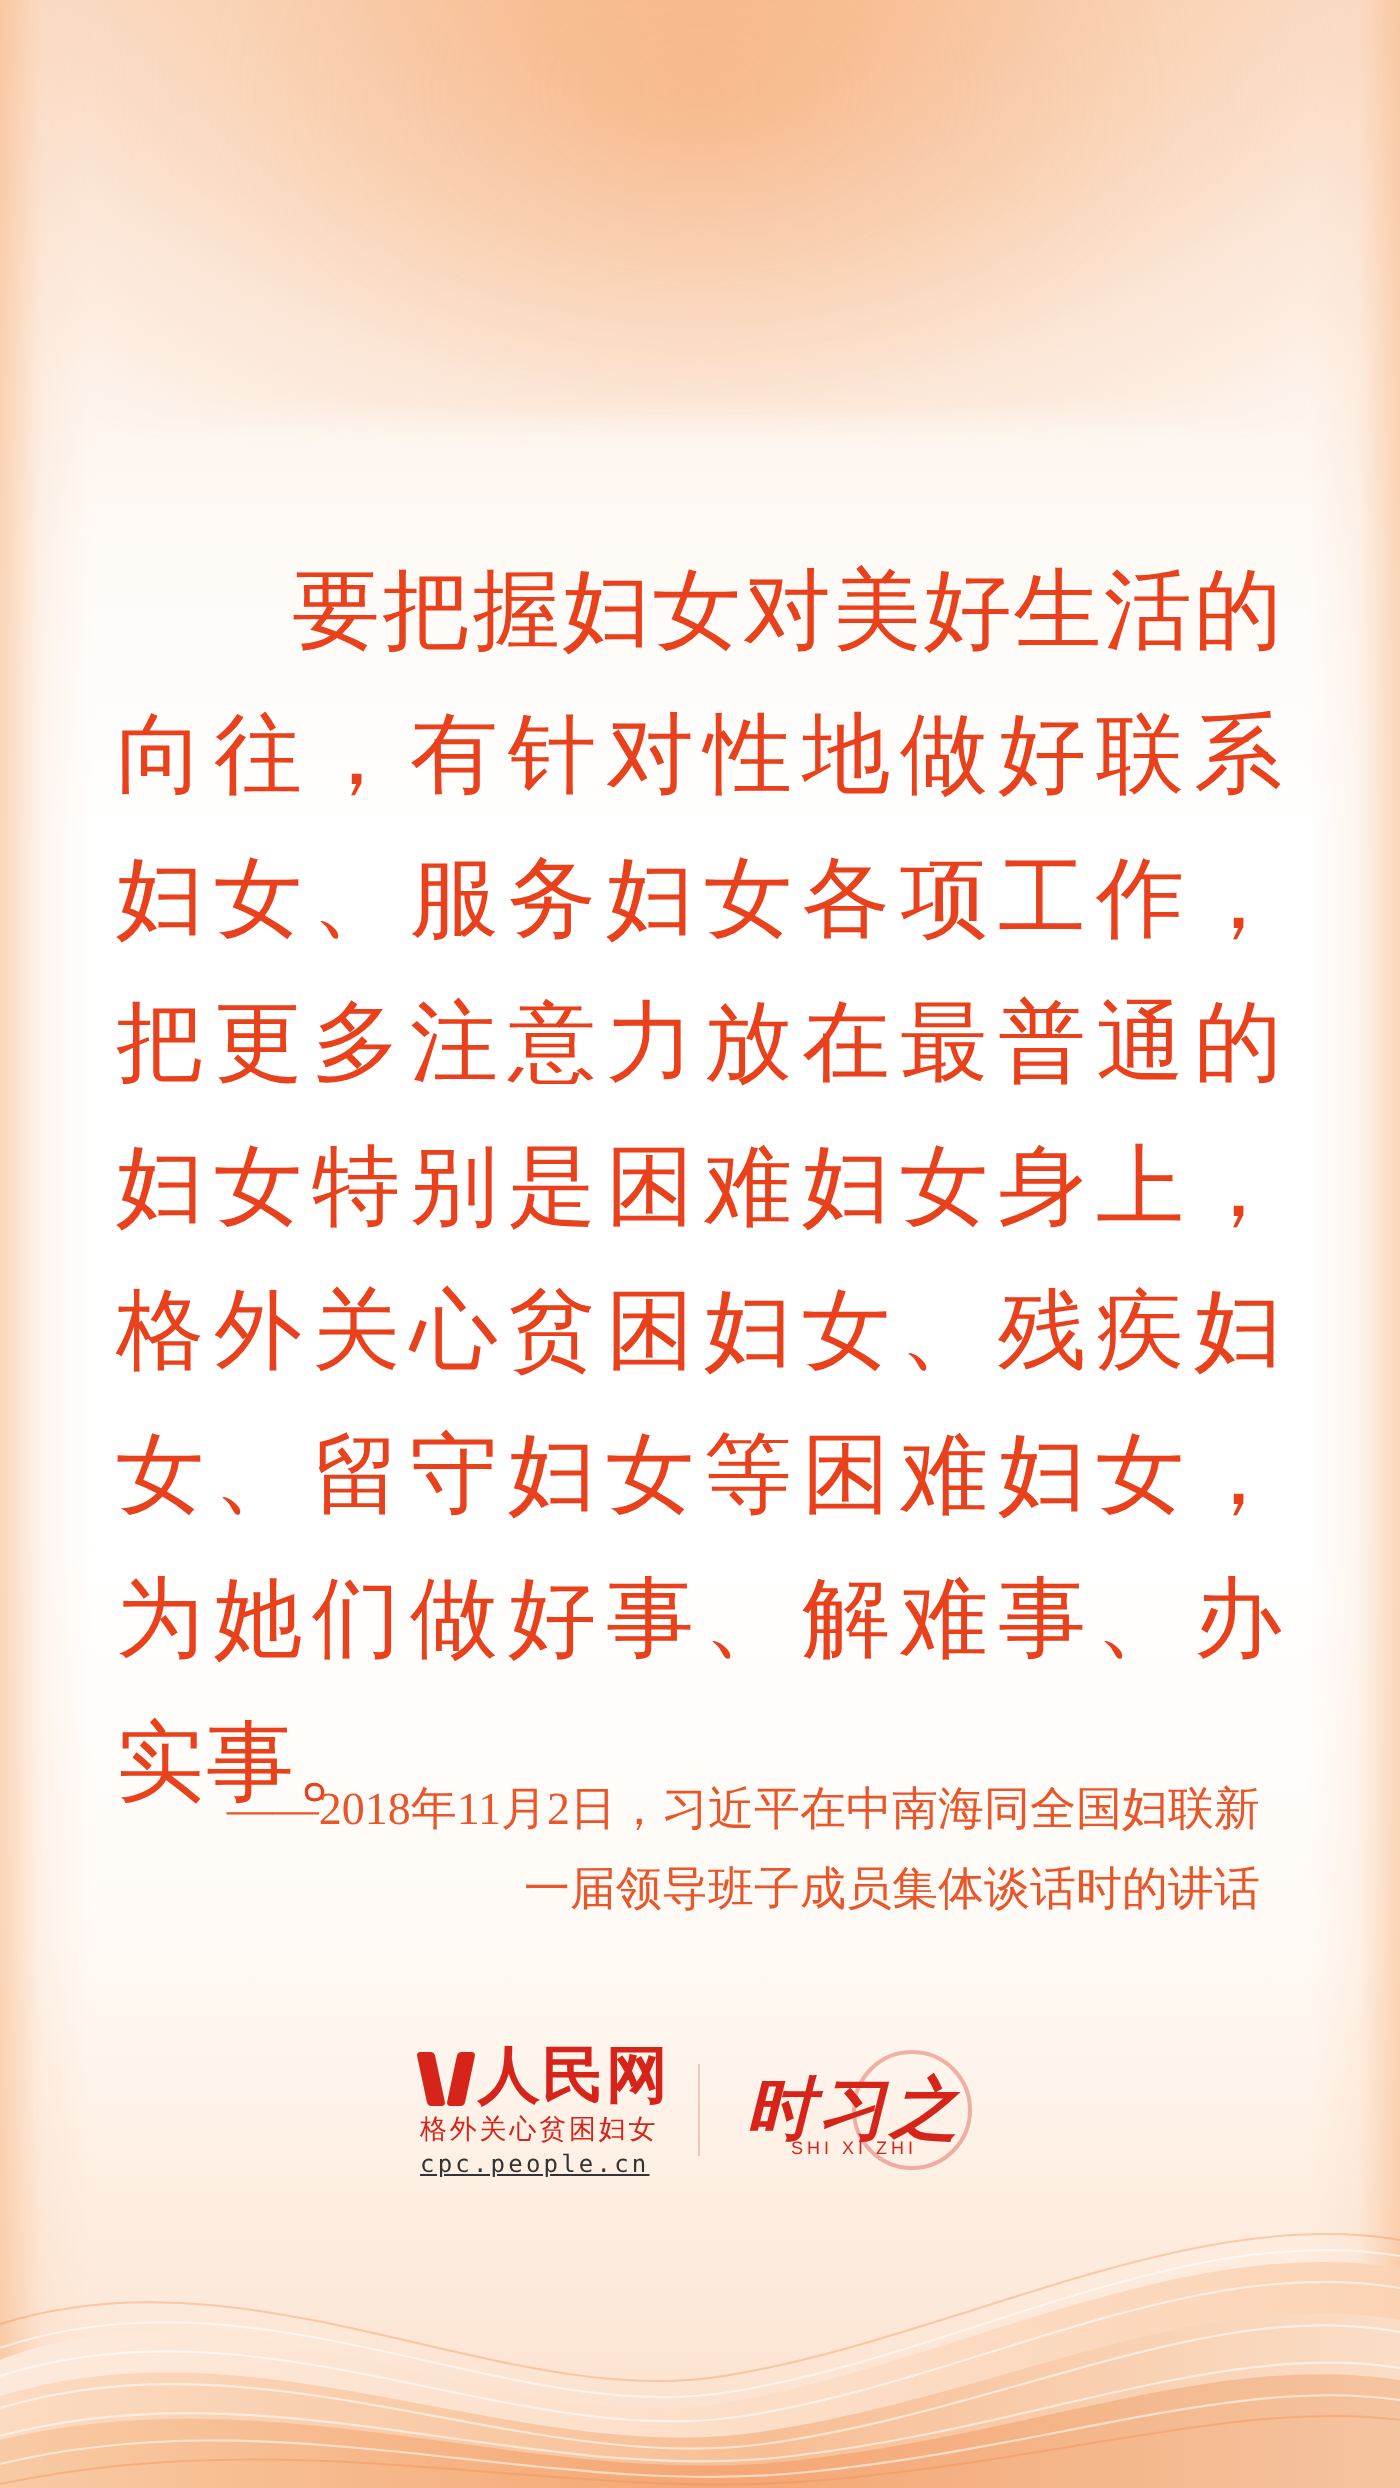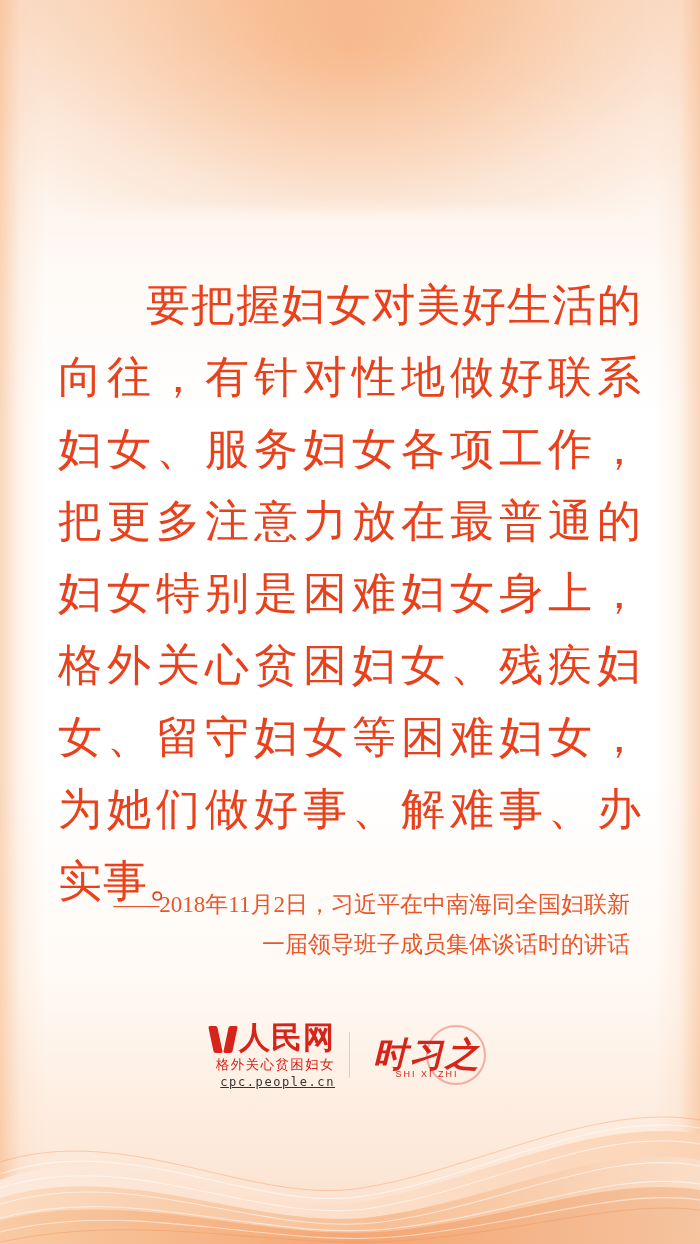--- a/index.html
+++ b/index.html
@@ -102,21 +102,21 @@
     width: 700px;
     display: flex;
     justify-content: center;
     align-items: center;
     gap: 14px;
   }
 
   .people-logo {
     display: flex;
     flex-direction: column;
-    align-items: flex-end;
+    align-items: flex-start;
     line-height: 1;
   }
   .people-logo .pl-main {
     display: flex;
     align-items: flex-end;
     gap: 3px;
     color: #d7241a;
     font-size: 31px;
     font-weight: bold;
     letter-spacing: 1px;

